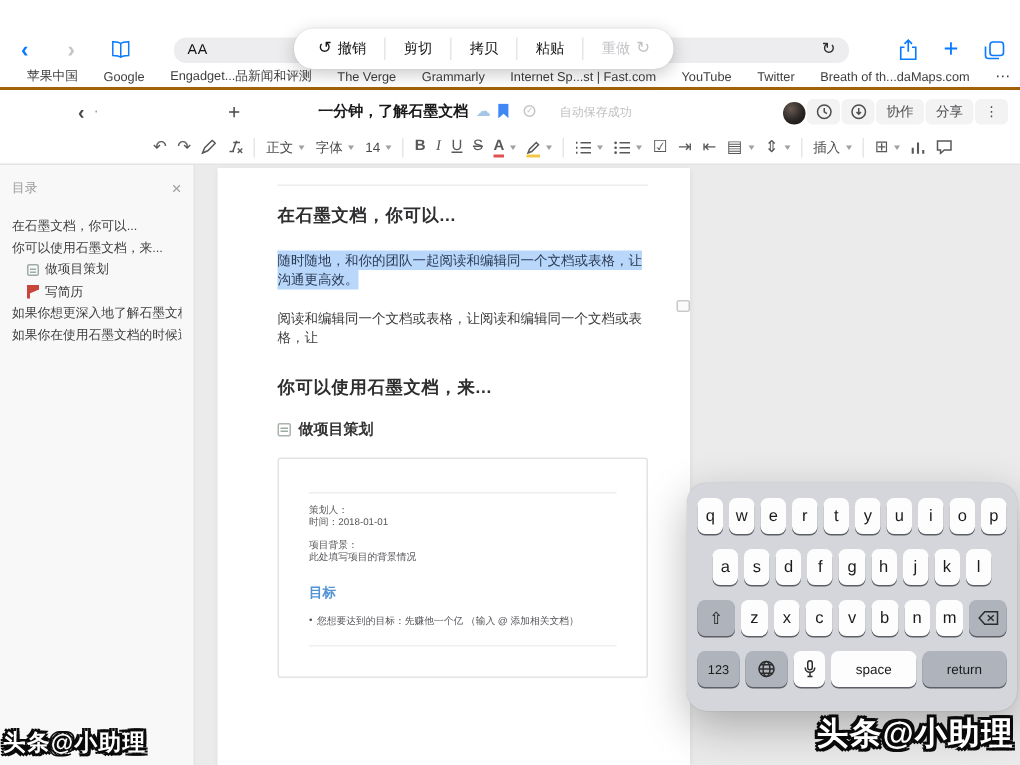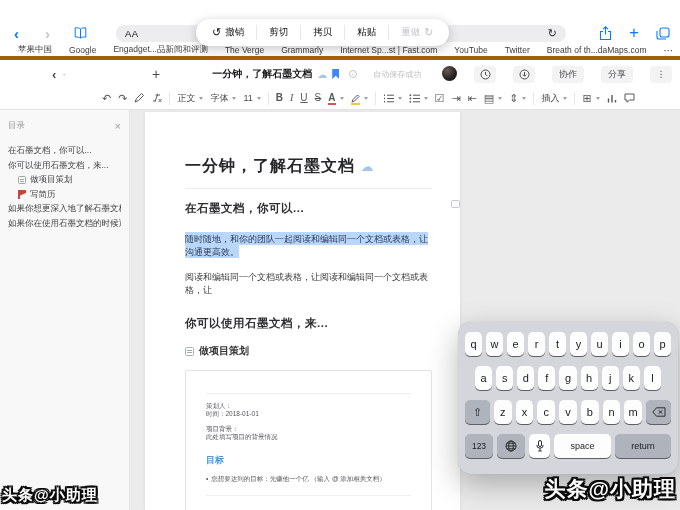--- a/index.html
+++ b/index.html
@@ -27,21 +27,21 @@
   .fwd{color:#c6c6c8;margin-left:18px;font-weight:bold;}
   .bookbtn{margin-left:20px;display:flex;align-items:center;}
   .addr{position:absolute;left:116px;top:3px;width:450px;height:17px;background:#ededef;
     border-radius:8px;display:flex;align-items:center;justify-content:space-between;padding:0 9px;}
   .aa{font-size:9.5px;color:#111;letter-spacing:0.5px;}
   .reload{font-size:11px;color:#2c2c2e;line-height:1;}
   .tb-right{position:absolute;right:10px;top:0;height:22px;display:flex;align-items:center;gap:17px;}
   .plus{color:#0a7aff;font-size:17px;font-weight:300;line-height:1;margin-top:-2px;}
   
   .bookmarks{position:absolute;top:44px;left:0;right:0;height:16px;background:#fff;
-    border-bottom:4px solid #a16207;display:flex;align-items:center;gap:17px;
+    border-bottom:2px solid #a16207;display:flex;align-items:center;gap:17px;
     padding:0 18px;font-size:8.5px;color:#3d3d3f;white-space:nowrap;}
   .bm-more{margin-left:auto;color:#3d3d3f;font-size:10px;}
   
   .callout{position:absolute;top:19px;left:196px;height:27px;background:#fff;border-radius:13px;
     box-shadow:0 3px 12px rgba(0,0,0,0.22), 0 0 1px rgba(0,0,0,0.15);
     display:flex;align-items:center;z-index:10;padding:0 4px;}
   .co-item{display:flex;align-items:center;gap:4px;padding:0 12px;font-size:9.5px;color:#141416;height:100%;}
   .co-icon{font-size:11px;line-height:1;}
   .co-sep{width:1px;height:15px;background:#e6e6e8;}
   .co-disabled{color:#c3c3c7;}
@@ -52,21 +52,21 @@
   .dh-dot{margin-left:6px;font-size:11px;color:#9a9a9c;}
   .dh-plus{margin-left:86px;font-size:14px;color:#4a4a4c;font-weight:300;}
   .dh-title{margin-left:52px;display:flex;align-items:center;gap:5px;}
   .dh-title .t{font-size:10px;font-weight:bold;color:#19191b;}
   .dh-title .cloud{font-size:10px;color:#a5c6e8;}
   .bookmark-flag{width:7px;height:10px;background:#3f87f5;
     clip-path:polygon(0 0,100% 0,100% 100%,50% 68%,0 100%);}
   .autosave{display:flex;align-items:center;gap:16px;margin-left:10px;color:#c0c0c2;font-size:8px;}
   .as-circle{width:8px;height:8px;border:1px solid #c4c4c6;border-radius:50%;
     display:flex;align-items:center;justify-content:center;font-size:5.5px;color:#c4c4c6;}
-  .dh-right{margin-left:auto;display:flex;align-items:flex-start;gap:17px;padding-right:8px;}
+  .dh-right{margin-left:auto;display:flex;align-items:flex-end;gap:1px;padding-right:8px;}
   .avatar{width:15px;height:15px;border-radius:50%;
     background:radial-gradient(circle at 35% 30%, #6a5a52 0%, #2a2624 55%, #121212 100%);}
   .dh-btn{background:#f3f3f4;border-radius:4px;height:17px;display:flex;align-items:center;
     justify-content:center;padding:0 7px;font-size:9px;color:#4e4e50;}
   .dh-btn.icon{width:22px;padding:0;}
   
   .formatbar{position:absolute;top:87px;left:0;right:0;height:23px;background:#fff;
     border-bottom:1px solid #e3e3e5;display:flex;align-items:center;gap:7px;padding-left:102px;}
   .fb{display:flex;align-items:center;gap:2px;color:#58585a;font-size:11px;line-height:1;}
   .fb .txt{font-size:9px;color:#4a4a4c;}
@@ -277,21 +277,21 @@
     <span class="fb-sep"></span>
     <span class="fb">
         <span class="txt">正文</span>
         <span class="caret"></span>
       </span>
     <span class="fb">
         <span class="txt">字体</span>
         <span class="caret"></span>
       </span>
     <span class="fb">
-        <span class="txt">11</span>
+        <span class="txt">14</span>
         <span class="caret"></span>
       </span>
     <span class="fb-sep"></span>
     <span class="fb fbB">B</span>
     <span class="fb fbI">I</span>
     <span class="fb fbU">U</span>
     <span class="fb fbS">S</span>
     <span class="fb">
         <span class="colorA">A</span>
         <span class="caret"></span>
@@ -379,23 +379,20 @@
         <div class="sd-item">
             <span>如果你想更深入地了解石墨文档...</span>
           </div>
         <div class="sd-item">
             <span>如果你在使用石墨文档的时候遇到问</span>
           </div>
       </div>
     </div>
 
     <div class="page">
-      <div class="doc-title">
-        <span>一分钟，了解石墨文档</span> <span class="cloud">☁</span>
-      </div>
       <div class="doc-hr"></div>
       <div class="h2 first">在石墨文档，你可以...</div>
 
       <div class="sel-para">
         <span class="sel-bg">随时随地，和你的团队一起阅读和编辑同一个文档或表格，让沟通更高效。</span>
         <span class="handle-start"><span class="dot"></span><span class="stem"></span></span>
         <span class="handle-end"><span class="stem"></span><span class="dot"></span></span>
       </div>
 
       <div class="para">阅读和编辑同一个文档或表格，让阅读和编辑同一个文档或表格，让</div>

